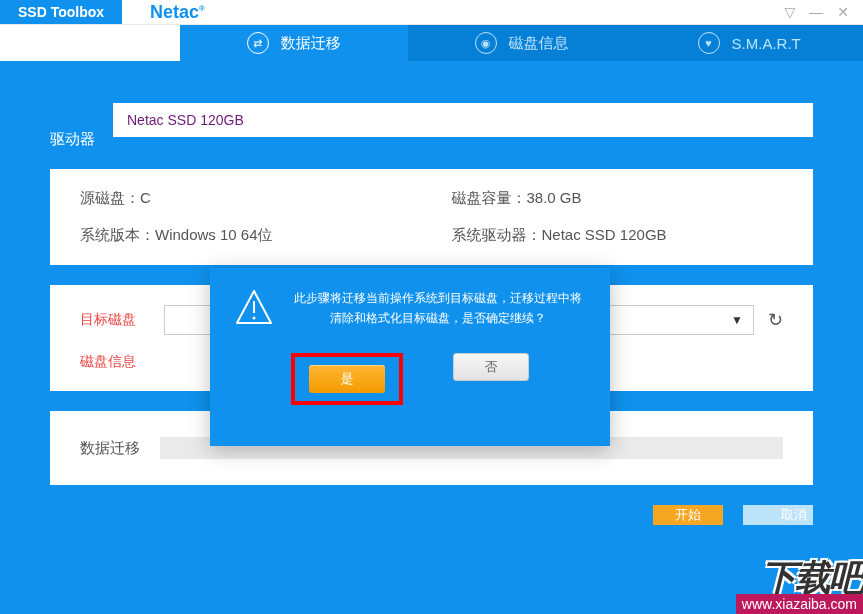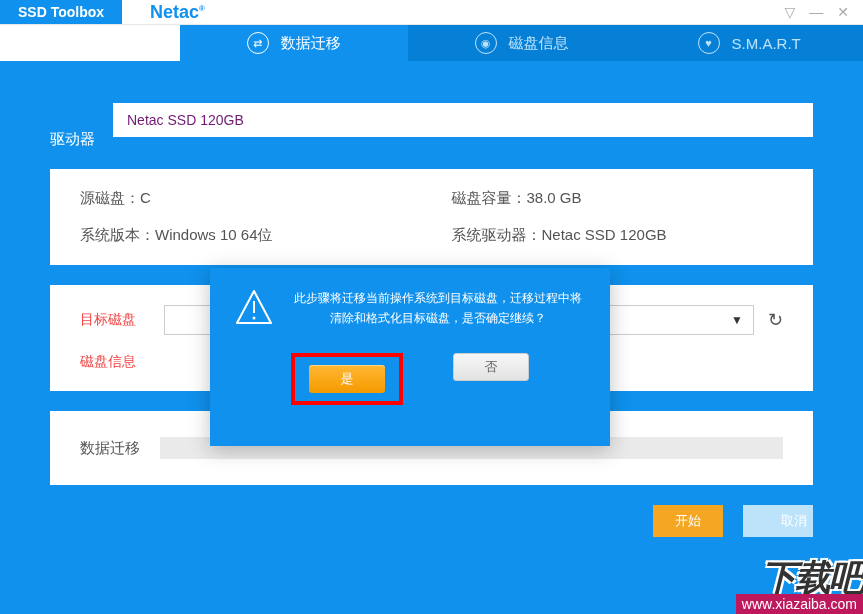--- a/index.html
+++ b/index.html
@@ -33,21 +33,21 @@
     .target-label { color: #ef4444; font-size: 14px; width: 70px; }
     .target-select { flex: 1; border: 1px solid #ccc; height: 30px; background: #fff; display: flex; align-items: center; justify-content: flex-end; padding: 0 10px; cursor: pointer; }
     .target-select .chev { color: #333; font-size: 12px; }
     .refresh-icon { color: #555; font-size: 18px; cursor: pointer; }
     
     .migrate-row { display: flex; align-items: center; gap: 20px; }
     .migrate-label { color: #555; font-size: 15px; }
     .progress-bar { flex: 1; height: 22px; background: #eaeaea; }
     
     .action-row { display: flex; justify-content: flex-end; gap: 20px; margin-top: 10px; }
-    .btn { width: 70px; height: 32px; border: none; color: #fff; font-size: 13px; cursor: pointer; display: flex; align-items: center; justify-content: center; }
+    .btn { width: 70px; height: 20px; border: none; color: #fff; font-size: 13px; cursor: pointer; display: flex; align-items: center; justify-content: center; }
     .btn-primary { background: #f5a623; }
     .btn-secondary { background: #bde3fb; color: #fff; padding-left: 32px; }
     
     .modal { position: absolute; left: 210px; top: 268px; width: 400px; background: #0f91ed; padding: 20px 24px 41px 24px; box-shadow: 0 4px 20px rgba(0,0,0,0.25); z-index: 10; }
     .modal-header { display: flex; align-items: flex-start; gap: 16px; margin-bottom: 24px; }
     .warn-icon { width: 40px; height: 40px; flex-shrink: 0; }
     .warn-icon svg { width: 100%; height: 100%; }
     .modal-text { color: #fff; font-size: 12px; text-align: center; line-height: 1.7; }
     .modal-buttons { display: flex; justify-content: center; gap: 50px; }
     .highlight-box { border: 4px solid #ff0000; padding: 8px 14px; }

